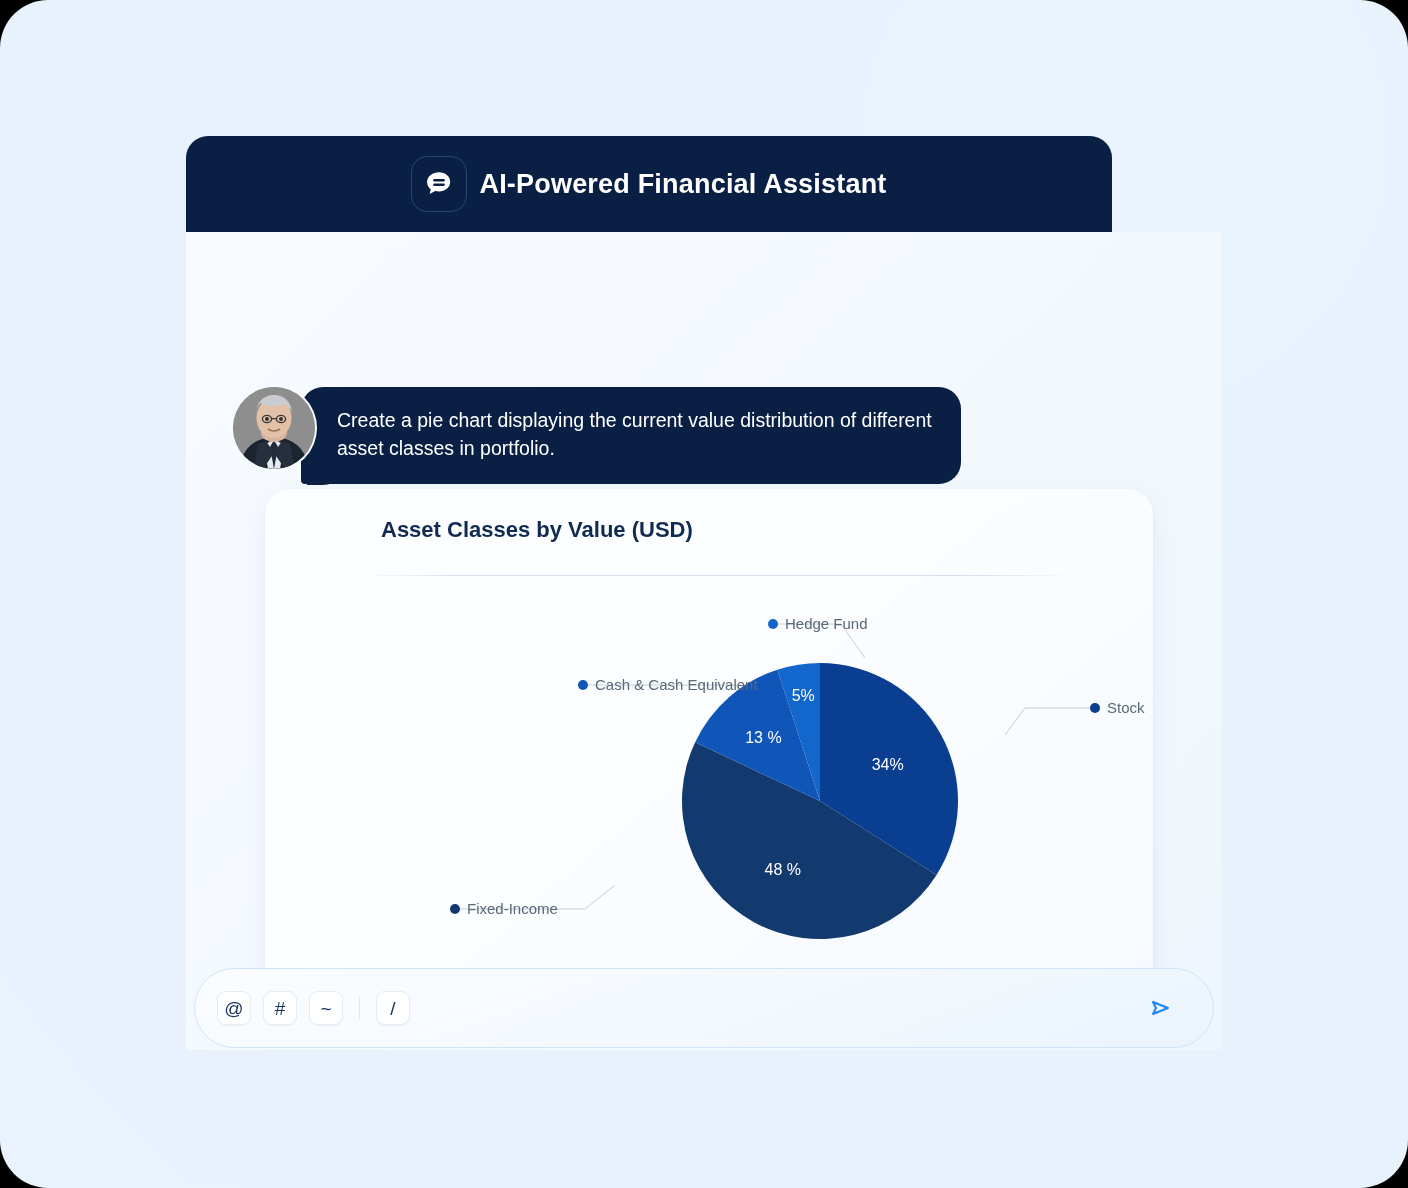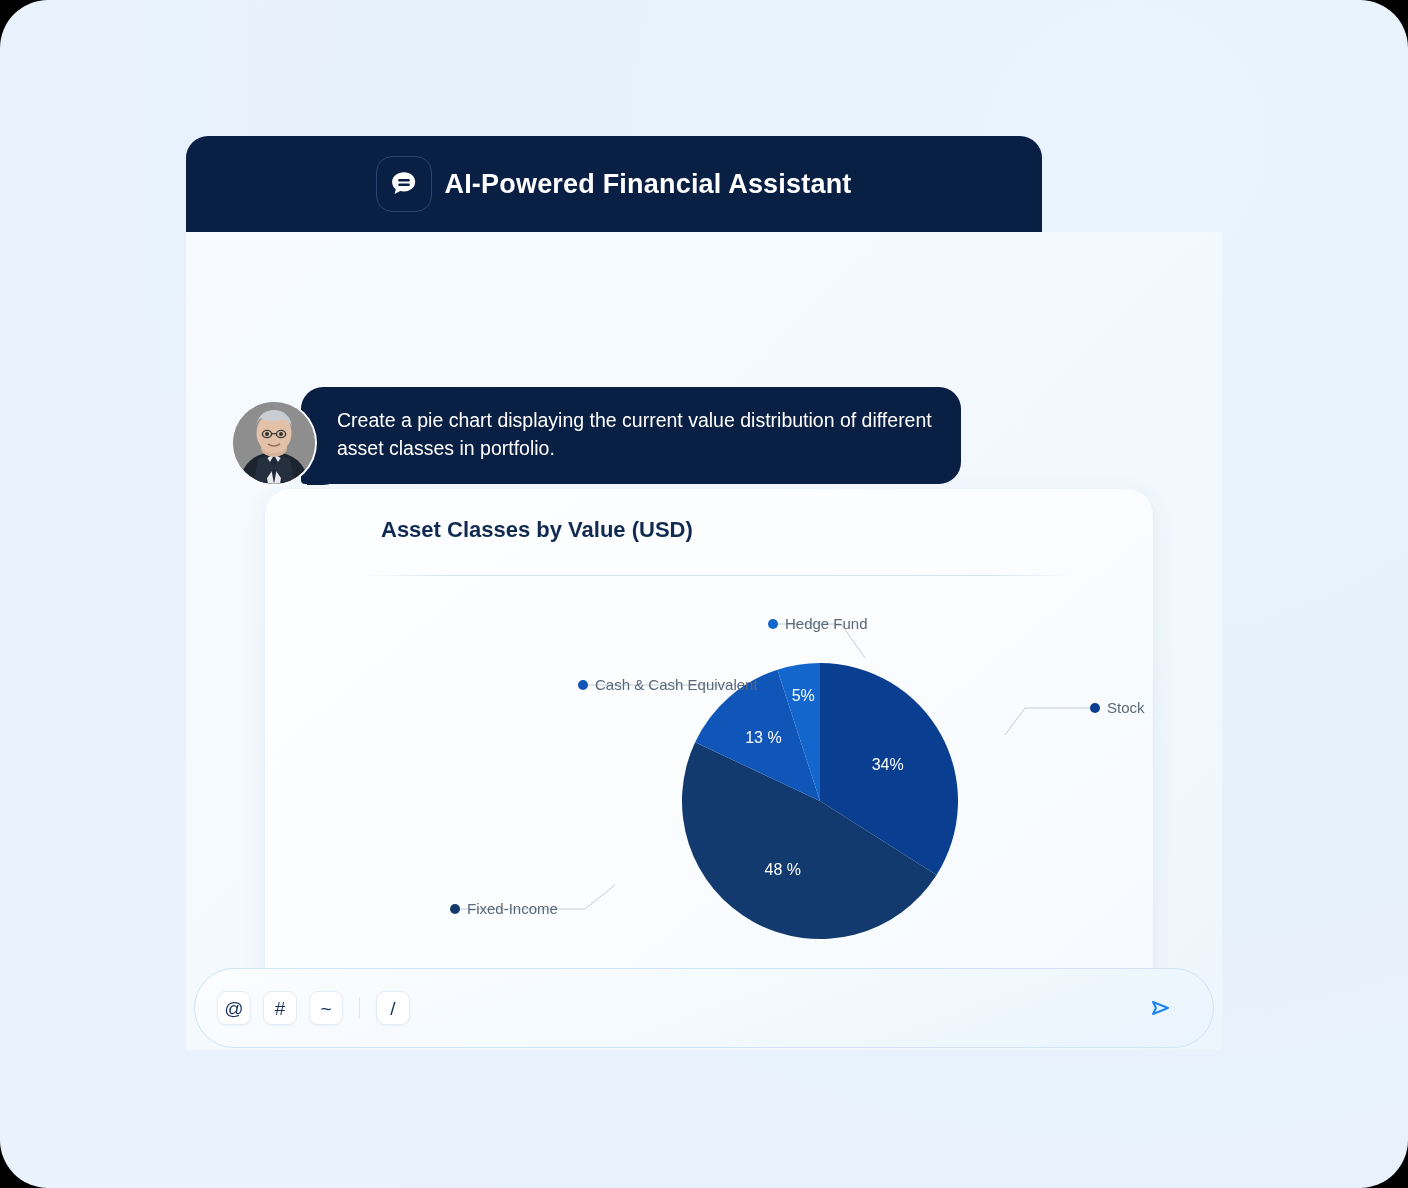--- a/index.html
+++ b/index.html
@@ -19,21 +19,21 @@
   }
 
   
   #app {
     position:absolute; left:186px; top:136px; width:1036px; height:914px;
     border-radius:22px 22px 0 0;
   }
 
   
   #header {
-    position:absolute; left:0; top:0; width:856px; height:96px;
+    position:absolute; left:0; top:0; width:926px; height:96px;
     background:#0a1f44;
     border-radius:22px 22px 0 0;
     display:flex; align-items:center; justify-content:center; gap:12px;
   }
   #logo-box {
     width:56px; height:56px; border-radius:16px;
     border:1.5px solid #29456f;
     display:flex; align-items:center; justify-content:center;
   }
   #logo-box svg { display:block; }
@@ -45,21 +45,21 @@
   
   #chat-body {
     position:absolute; left:0; top:96px; width:1036px; height:818px;
     background:linear-gradient(135deg,#f7fbff 0%,#f4f9fe 45%,#eef6fd 100%);
     overflow:hidden;
   }
 
   
   #msg-row {
     position:absolute; left:47px; top:141px;
-    display:flex; align-items:flex-end;
+    display:flex; align-items:center;
   }
   #avatar {
     width:82px; height:82px; border-radius:50%;
     flex:0 0 82px; overflow:hidden; position:relative;
     background:#8c8c8c; z-index:3;
     box-shadow:0 0 0 2px #f7fbff;
   }
   #avatar svg { display:block; width:82px; height:82px; }
 
   #bubble {

